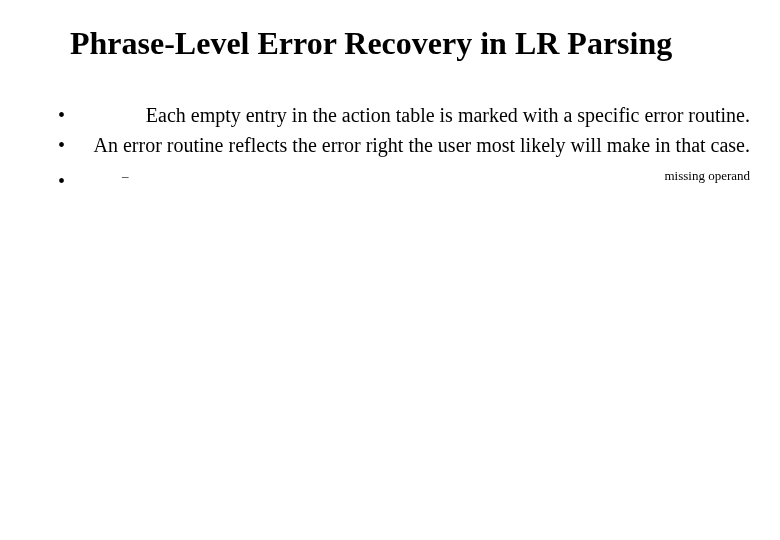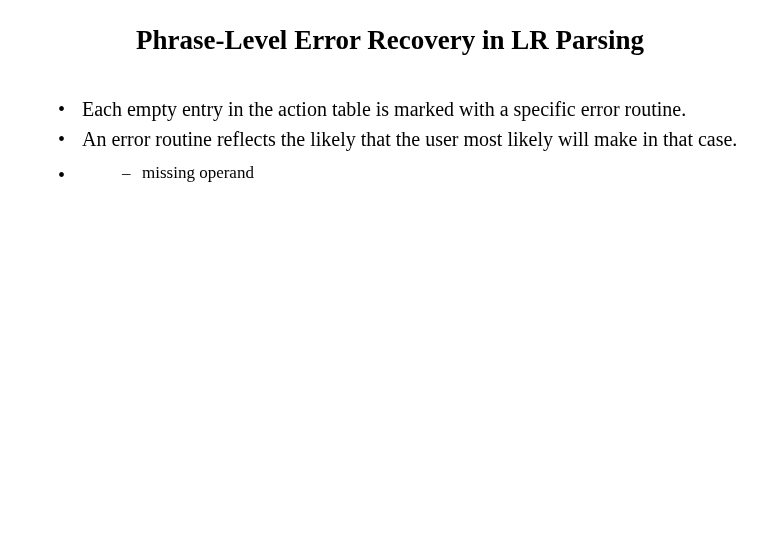--- a/index.html
+++ b/index.html
@@ -9,29 +9,30 @@
     }
     body {
       width: 780px;
       height: 540px;
       background: #ffffff;
       font-family: "Times New Roman", Times, serif;
       color: #000000;
       padding: 25px 30px 30px 30px;
     }
     .title {
-      text-align: center;
-      font-size: 27px;
+      text-align: left;
+      font-size: 32px;
       font-weight: bold;
       margin-bottom: 40px;
       padding: 0 40px;
     }
     .bullet-list {
       list-style: none;
       padding-left: 28px;
+      text-align: right;
     }
     .bullet-item {
       position: relative;
       font-size: 20px;
       line-height: 1.3;
       margin-bottom: 4px;
       padding-left: 24px;
     }
     .bullet-item::before {
       content: "•";
@@ -39,37 +40,37 @@
       left: 0;
       font-size: 20px;
     }
     .sub-list {
       list-style: none;
       padding-left: 40px;
       margin-top: 10px;
     }
     .sub-item {
       position: relative;
-      font-size: 17px;
+      font-size: 13px;
       line-height: 1.3;
       padding-left: 20px;
       margin-bottom: 2px;
     }
     .sub-item::before {
       content: "–";
       position: absolute;
       left: 0;
     }
   </style>
 </head>
 <body>
 
 <h1 class="title">Phrase-Level Error Recovery in LR Parsing</h1>
 
 <ul class="bullet-list">
   <li class="bullet-item">Each empty entry in the action table is marked with a specific error routine.</li>
-  <li class="bullet-item">An error routine  reflects the likely that the user most likely will make in that case.</li>
+  <li class="bullet-item">An error routine  reflects the error right the user most likely will make in that case.</li>
   <li class="bullet-item">
     <ul class="sub-list">
       <li class="sub-item">missing operand</li>
     </ul>
   </li>
 </ul>
 
 </body></html>

